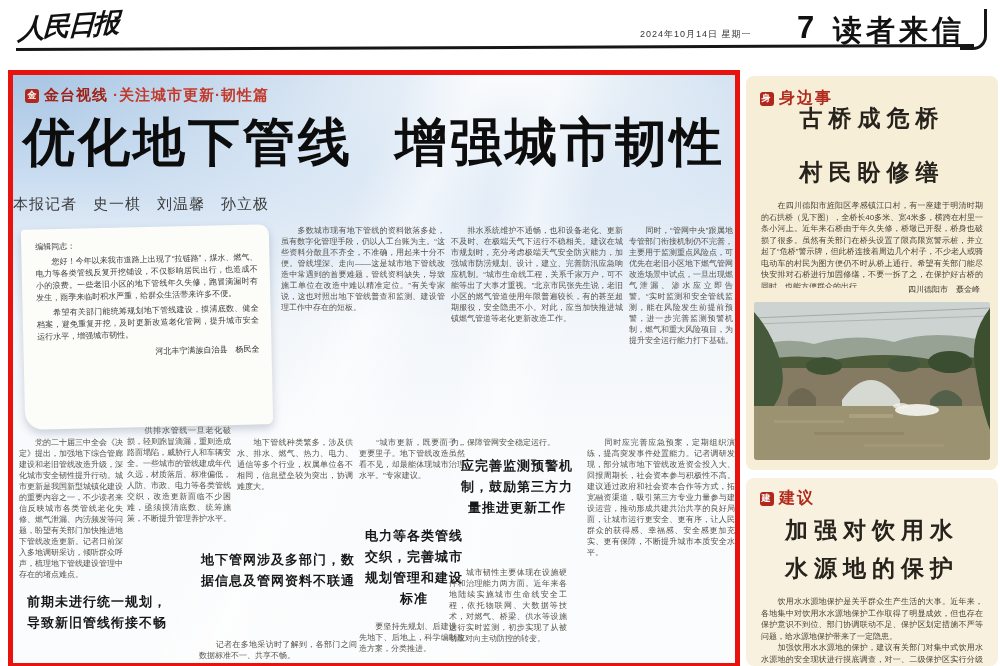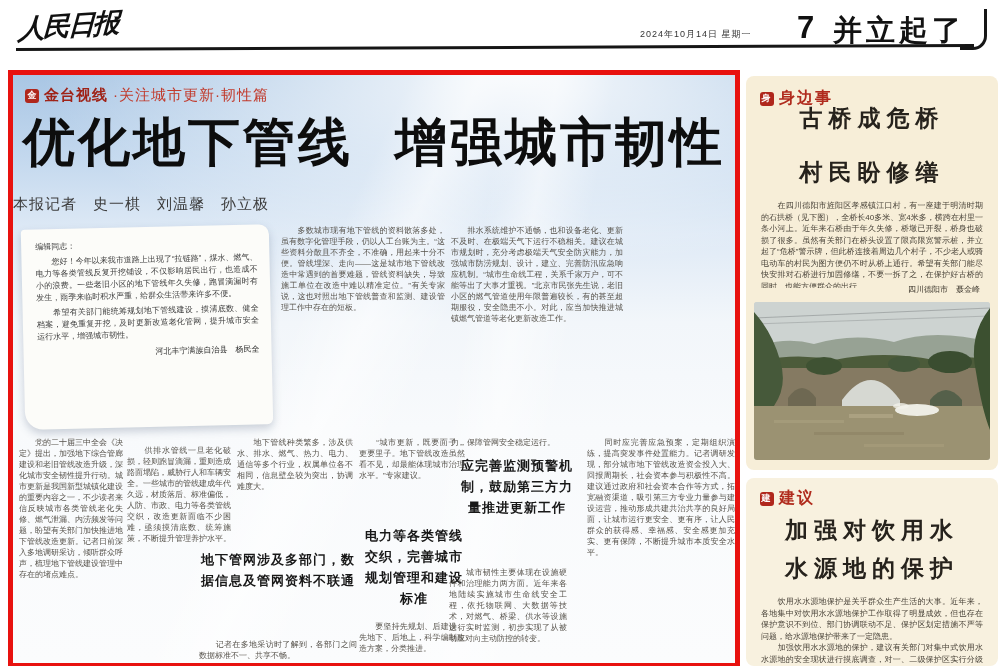--- a/index.html
+++ b/index.html
@@ -27,21 +27,21 @@
         border:5px solid #e8120f;overflow:hidden;
         background:
           radial-gradient(120% 60% at 70% 0%,rgba(255,255,255,.9) 0%,rgba(255,255,255,0) 55%),
           linear-gradient(115deg,rgba(255,255,255,0) 40%,rgba(255,255,255,.55) 47%,rgba(255,255,255,0) 55%),
           linear-gradient(100deg,rgba(255,255,255,0) 60%,rgba(255,255,255,.5) 66%,rgba(255,255,255,0) 73%),
           linear-gradient(180deg,#a9c6e4 0%,#c3d8ee 14%,#dfeaf6 27%,#f2f6fa 42%,#f8fafc 60%,#fbfcfd 100%);}
   .kicker{position:absolute;left:12px;top:11px;display:flex;align-items:center;gap:5px;}
   .tag-ico{display:inline-flex;align-items:center;justify-content:center;width:14px;height:14px;
         background:#b0271c;color:#fff;font-size:9px;border-radius:3px;font-weight:700;}
   .kicker b{color:#9f2318;font-size:15px;font-weight:900;letter-spacing:1px;}
-  .kicker span.rest{color:#c13a2c;font-size:15px;font-weight:400;letter-spacing:1px;}
+  .kicker span.rest{color:#c13a2c;font-size:15px;font-weight:700;letter-spacing:1px;}
   .headline{position:absolute;left:0;top:33px;width:100%;text-align:center;
         font-size:52px;font-weight:900;color:#0d0d0d;letter-spacing:3px;white-space:nowrap;}
   .headline .gap{display:inline-block;width:42px;}
   .byline{position:absolute;left:0;top:120px;width:100%;text-align:left;
         font-size:15px;color:#3c3c3c;letter-spacing:1px;}
 
   .paper{position:absolute;left:10px;top:152px;width:248px;height:200px;background:#fcfcf9;
         transform:rotate(-1.3deg);border-radius:4px 10px 6px 18px;
         box-shadow:0 4px 9px rgba(60,80,110,.25);padding:12px 12px 10px 14px;box-sizing:border-box;
         font-size:8px;line-height:12px;color:#3d3d3d;text-align:justify;overflow:hidden;}
@@ -70,21 +70,21 @@
         overflow:hidden;background:#cfd4d0;}
 </style>
 </head>
 <body>
 
 <div class="page">
 
   <div class="logo">人民日报</div>
   <div class="dateline">2024年10月14日  星期一</div>
   <div class="pagenum">7</div>
-  <div class="section-title">并立起了</div>
+  <div class="section-title">读者来信</div>
   <div class="rule"></div>
   <div class="hook"></div>
 
   <div class="article">
     <div class="kicker">
       <span class="tag-ico">金</span>
       <b>金台视线</b>
       <span class="rest">·关注城市更新·韧性篇</span>
     </div>
 
@@ -96,24 +96,26 @@
 
     <div class="paper">
       <p>编辑同志：</p>
       <p>　　您好！今年以来我市道路上出现了“拉链路”，煤水、燃气、电力等各类管线反复开挖铺设，不仅影响居民出行，也造成不小的浪费。一些老旧小区的地下管线年久失修，跑冒滴漏时有发生，雨季来临时积水严重，给群众生活带来许多不便。</p>
       <p>　　希望有关部门能统筹规划地下管线建设，摸清底数、健全档案，避免重复开挖，及时更新改造老化管网，提升城市安全运行水平，增强城市韧性。</p>
       <div class="sig">河北丰宁满族自治县　杨民全</div>
     </div>
 
     <div class="col" style="left:268px;top:150px;width:164px;height:208px;">　　多数城市现有地下管线的资料散落多处，虽有数字化管理手段，仍以人工台账为主。“这些资料分散且不齐全，不准确，用起来十分不便。管线埋深、走向——这是城市地下管线改造中常遇到的首要难题，管线资料缺失，导致施工单位在改造中难以精准定位。”有关专家说，这也对照出地下管线普查和监测、建设管理工作中存在的短板。</div>
     <div class="col" style="left:438px;top:150px;width:172px;height:208px;">　　排水系统维护不通畅，也和设备老化、更新不及时、在极端天气下运行不稳相关。建议在城市规划时，充分考虑极端天气安全防灾能力，加强城市防涝规划、设计，建立、完善防汛应急响应机制。“城市生命线工程，关系千家万户，可不能等出了大事才重视。”北京市民张先生说，老旧小区的燃气管道使用年限普遍较长，有的甚至超期服役，安全隐患不小。对此，应当加快推进城镇燃气管道等老化更新改造工作。</div>
+    <div class="col" style="left:616px;top:150px;width:104px;height:208px;">　　同时，“管网中央”跟属地专管部门衔接机制仍不完善，主要用于监测重点风险点，可优先在老旧小区地下燃气管网改造场景中试点，一旦出现燃气泄漏、渗水应立即告警。“实时监测和安全管线监测，能在风险发生前提前预警，进一步完善监测预警机制，燃气和重大风险项目，为提升安全运行能力打下基础。</div>
 
     <div class="col" style="left:6px;top:362px;width:104px;height:152px;">　　党的二十届三中全会《决定》提出，加强地下综合管廊建设和老旧管线改造升级，深化城市安全韧性提升行动。城市更新是我国新型城镇化建设的重要内容之一，不少读者来信反映城市各类管线老化失修、燃气泄漏、内涝频发等问题，盼望有关部门加快推进地下管线改造更新。记者日前深入多地调研采访，倾听群众呼声，梳理地下管线建设管理中存在的堵点难点。</div>
+    <div class="subhead" style="left:8px;top:516px;width:152px;height:70px;">前期未进行统一规划，导致新旧管线衔接不畅</div>
 
-    <div class="col" style="left:114px;top:370px;width:104px;height:152px;">　　供排水管线一旦老化破损，轻则跑冒滴漏，重则造成路面塌陷，威胁行人和车辆安全。一些城市的管线建成年代久远，材质落后、标准偏低，人防、市政、电力等各类管线交织，改造更新面临不少困难，亟须摸清底数、统筹施策，不断提升管理养护水平。</div>
+    <div class="col" style="left:114px;top:350px;width:104px;height:152px;">　　供排水管线一旦老化破损，轻则跑冒滴漏，重则造成路面塌陷，威胁行人和车辆安全。一些城市的管线建成年代久远，材质落后、标准偏低，人防、市政、电力等各类管线交织，改造更新面临不少困难，亟须摸清底数、统筹施策，不断提升管理养护水平。</div>
 
     <div class="col" style="left:224px;top:362px;width:116px;height:110px;">　　地下管线种类繁多，涉及供水、排水、燃气、热力、电力、通信等多个行业，权属单位各不相同，信息壁垒较为突出，协调难度大。</div>
     <div class="subhead" style="left:186px;top:474px;width:158px;height:86px;">地下管网涉及多部门，数据信息及管网资料不联通</div>
     <div class="col" style="left:186px;top:564px;width:158px;height:24px;">　　记者在多地采访时了解到，各部门之间数据标准不一、共享不畅。</div>
 
     <div class="col" style="left:346px;top:362px;width:106px;height:86px;">　　“城市更新，既要面子，更要里子。地下管线改造虽然看不见，却最能体现城市治理水平。”专家建议。</div>
     <div class="subhead" style="left:346px;top:450px;width:110px;height:92px;">电力等各类管线交织，完善城市规划管理和建设标准</div>
     <div class="col" style="left:346px;top:546px;width:106px;height:42px;">　　要坚持先规划、后建设，先地下、后地上，科学编制改造方案，分类推进。</div>
 
     <div class="col" style="left:438px;top:362px;width:114px;height:13px;">力，保障管网安全稳定运行。</div>

